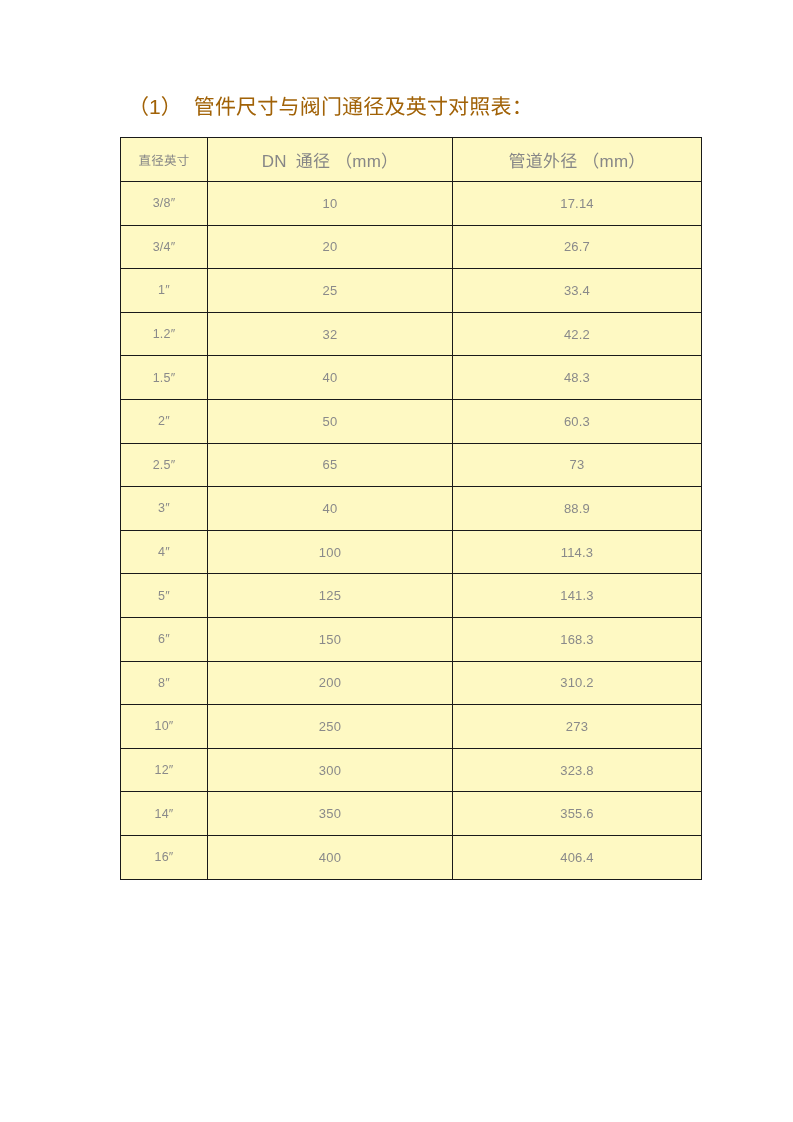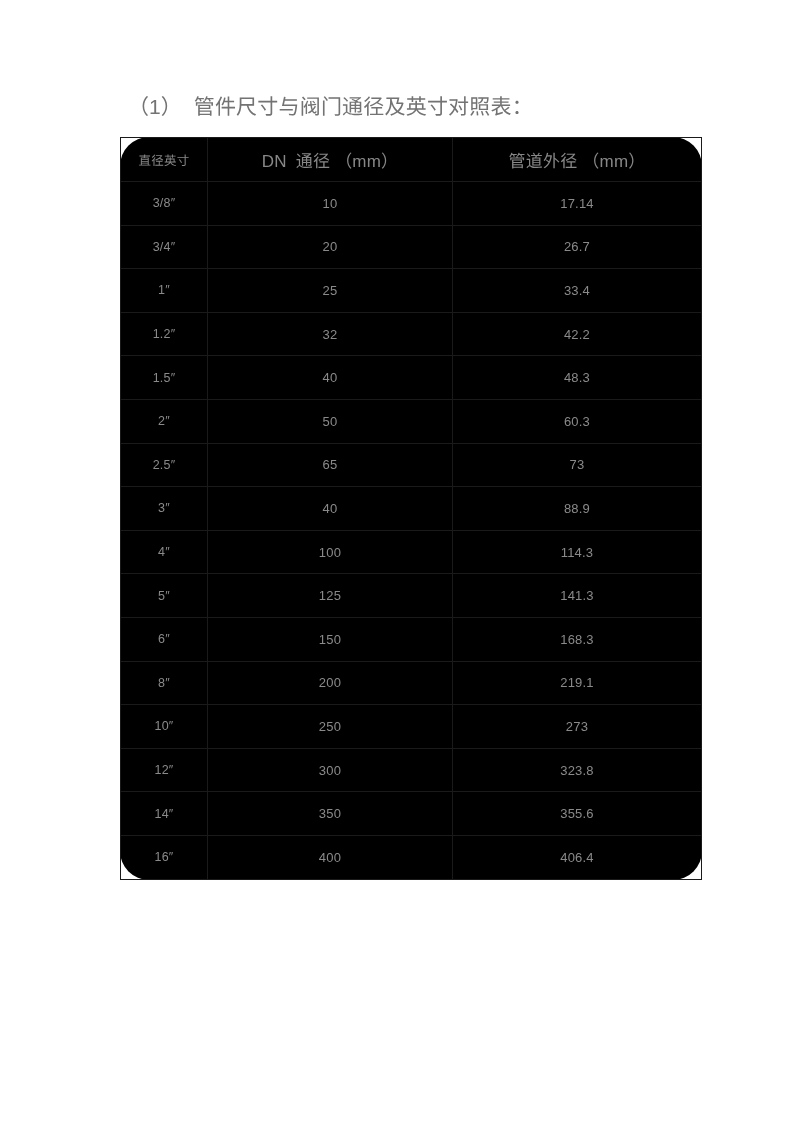--- a/index.html
+++ b/index.html
@@ -26,21 +26,21 @@
     background: #ffffff;
   }
 
   
   .doc-title {
     position: absolute;
     left: 128px;
     top: 92px;
     font-size: 21px;
     line-height: 30px;
-    color: #737373;
+    color: #a16207;
     white-space: nowrap;
     letter-spacing: 0.2px;
     font-weight: 400;
   }
   .doc-title .tnum {
     letter-spacing: 0px;
   }
   .doc-title .tsep {
     display: inline-block;
     width: 12px;
@@ -50,22 +50,21 @@
   .table-wrap {
     position: absolute;
     left: 120px;
     top: 137px;
     width: 581px;
   }
   table.spec-table {
     border-collapse: collapse;
     table-layout: fixed;
     width: 581px;
-    background: #000000;
-    border-radius: 29px;
+    background: #fef9c3;
   }
   table.spec-table col.c1 { width: 87px; }
   table.spec-table col.c2 { width: 245px; }
   table.spec-table col.c3 { width: 249px; }
 
   table.spec-table th,
   table.spec-table td {
     border: 1px solid #1a1a1a;
     text-align: center;
     vertical-align: middle;
@@ -175,21 +174,21 @@
           <td>141.3</td>
         </tr>
         <tr>
           <td class="col-inch">6″</td>
           <td>150</td>
           <td>168.3</td>
         </tr>
         <tr>
           <td class="col-inch">8″</td>
           <td>200</td>
-          <td>219.1</td>
+          <td>310.2</td>
         </tr>
         <tr>
           <td class="col-inch">10″</td>
           <td>250</td>
           <td>273</td>
         </tr>
         <tr>
           <td class="col-inch">12″</td>
           <td>300</td>
           <td>323.8</td>

